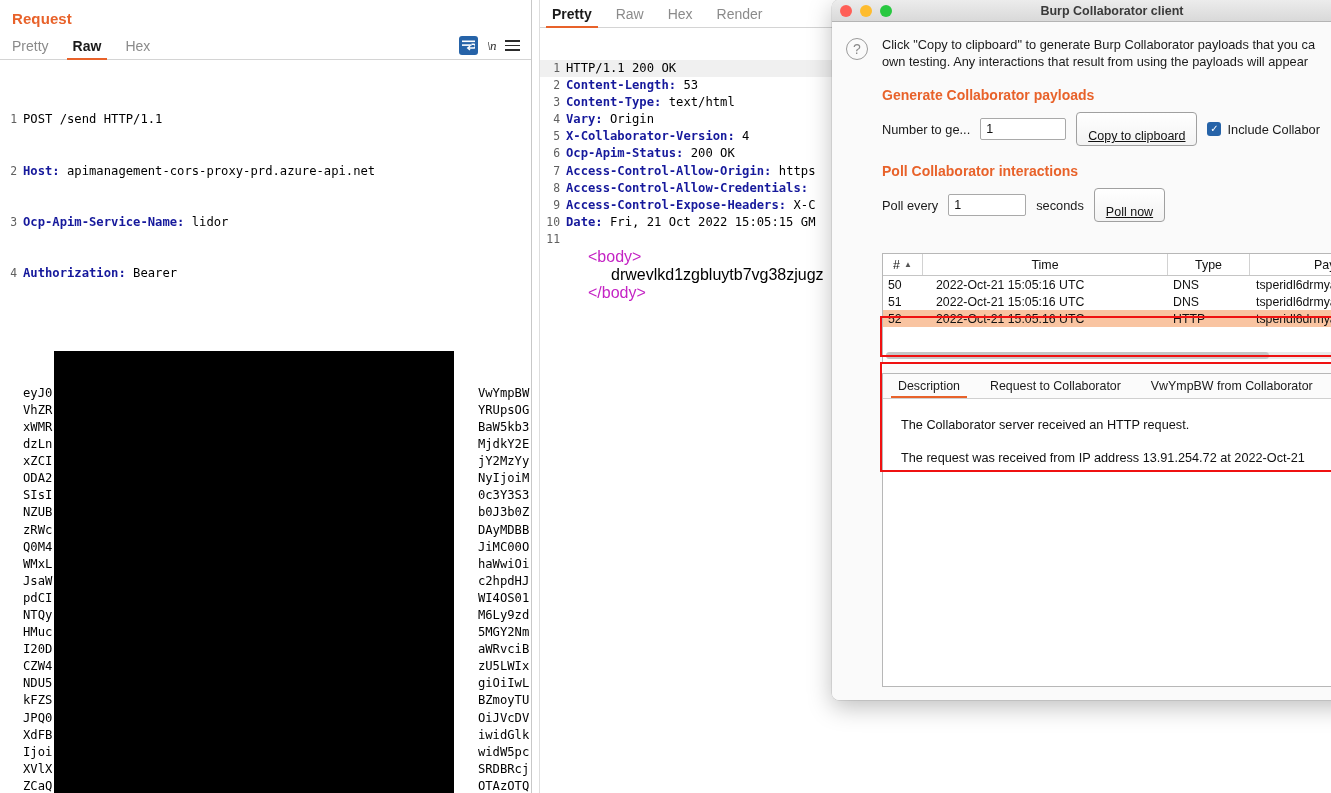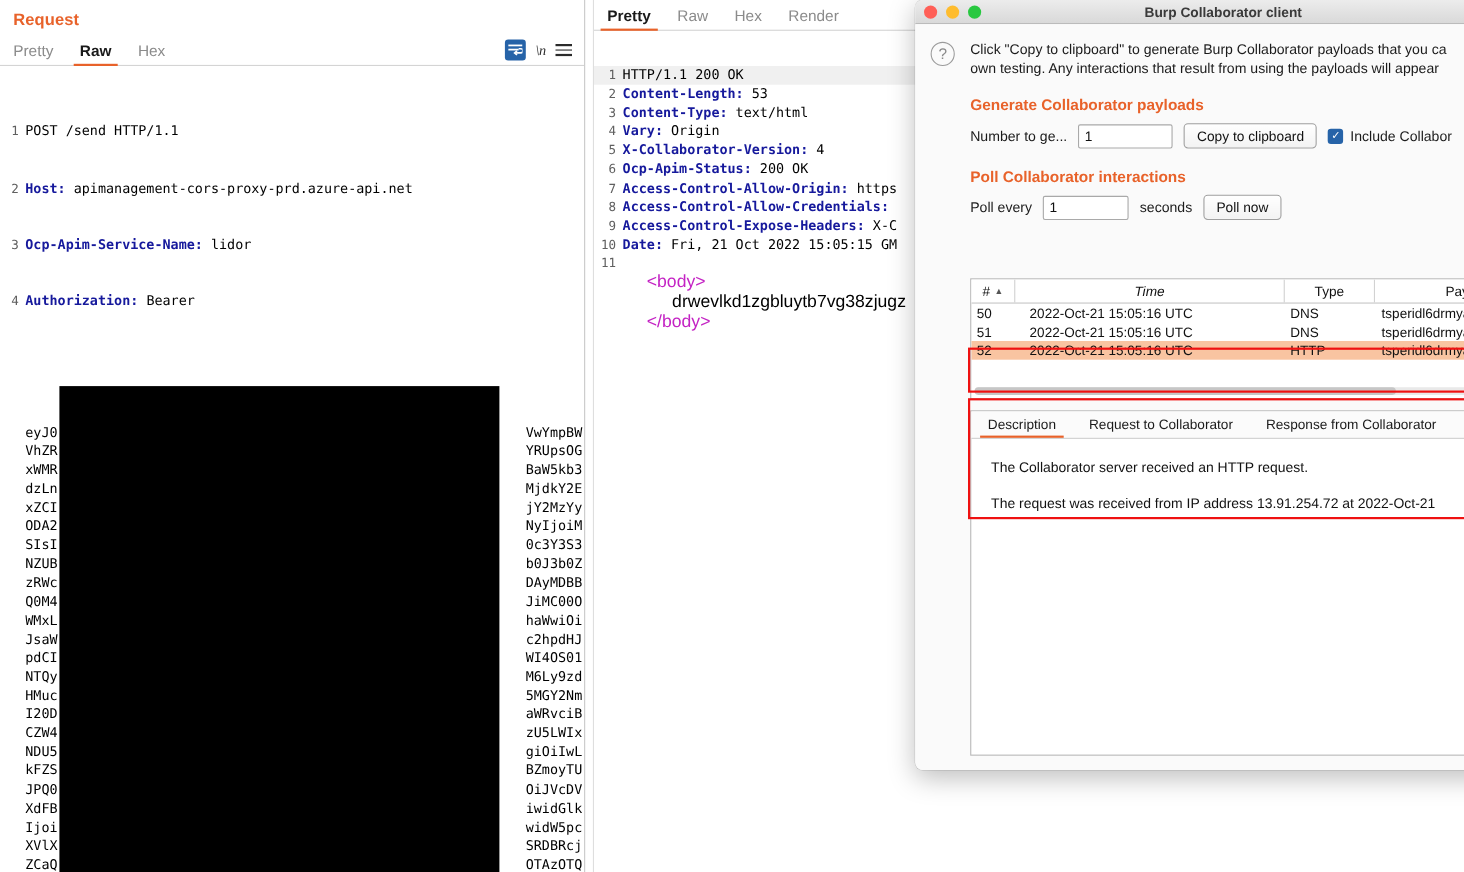--- a/index.html
+++ b/index.html
@@ -128,40 +128,41 @@
   .row { display: flex; align-items: center; padding: 9px 0 0 50px; gap: 10px; }
   .row-label { font-size: 12.8px; color: #1a1a1a; white-space: nowrap; }
   .txtinput {
     height: 22px; border: 1px solid #a9a9a9; border-radius: 2px;
     background: #fff; font-size: 12.5px; padding: 0 5px; color: #111;
     font-family: "Liberation Sans", sans-serif;
   }
   .btn {
     height: 23px; border: 1px solid #a0a0a0; border-radius: 4px;
     background: linear-gradient(#ffffff, #f3f3f3);
-    font-size: 12.5px; padding: 0 11px; color: #111; white-space: nowrap;
+    font-size: 12.5px; padding: 16px 11px; color: #111; white-space: nowrap;
     font-family: "Liberation Sans", sans-serif;
+    text-decoration: underline;
   }
   .chkwrap { display: flex; align-items: center; gap: 6px; }
   .chk {
     width: 14px; height: 14px; border-radius: 3px; background: #2663a8;
     display: flex; align-items: center; justify-content: center;
     color: #fff; font-size: 10px; line-height: 1;
   }
   #interactions-box {
     position: absolute; left: 50px; top: 231px; width: 470px; height: 110px;
     border: 1px solid #b7b7b7; background: #fff; overflow: hidden;
   }
   .thead { display: flex; height: 22px; border-bottom: 1px solid #c5c5c5; background:#fff; }
   .th {
     font-size: 12.4px; color: #111; display: flex; align-items: center; justify-content: center;
     border-right: 1px solid #d2d2d2; height: 100%; white-space: nowrap;
   }
   .th.c-num   { flex: 0 0 40px; gap: 4px; }
-  .th.c-time  { flex: 0 0 245px; font-style: italic; }
+  .th.c-time  { flex: 0 0 245px; }
   .th.c-type  { flex: 0 0 82px; }
   .th.c-pay   { flex: 1 1 auto; justify-content: flex-end; padding-right: 6px; border-right: none; }
   .caret { font-size: 8px; color: #555; }
 
   .trow { display: flex; height: 17px; align-items: center; }
   .trow.selected { background: #f9c4a1; }
   .td { font-size: 12.3px; color: #111; height: 100%; display: flex; align-items: center; white-space: nowrap; overflow: hidden; }
   .td.c-num  { flex: 0 0 40px; padding-left: 5px; }
   .td.c-time { flex: 0 0 245px; padding-left: 13px; }
   .td.c-type { flex: 0 0 82px; padding-left: 5px; }
@@ -368,21 +369,21 @@
         </div>
       <div class="hscroll">
           <i></i>
         </div>
     </div>
 
     <div id="detail-box">
       <div class="dtabs">
         <div class="dtab active">Description</div>
         <div class="dtab">Request to Collaborator</div>
-        <div class="dtab">Response from Collaborator</div>
+        <div class="dtab">VwYmpBW from Collaborator</div>
       </div>
       <div class="detail-content">
         <div class="detail-line">The Collaborator server received an HTTP request.</div>
         <div class="detail-line">The request was received from IP address 13.91.254.72 at 2022-Oct-21</div>
       </div>
     </div>
 
     <div class="redbox" style="left:48px; top:294px; width:516px; height:41px;"></div>
     <div class="redbox" style="left:48px; top:340px; width:516px; height:110px;"></div>
   </div>

